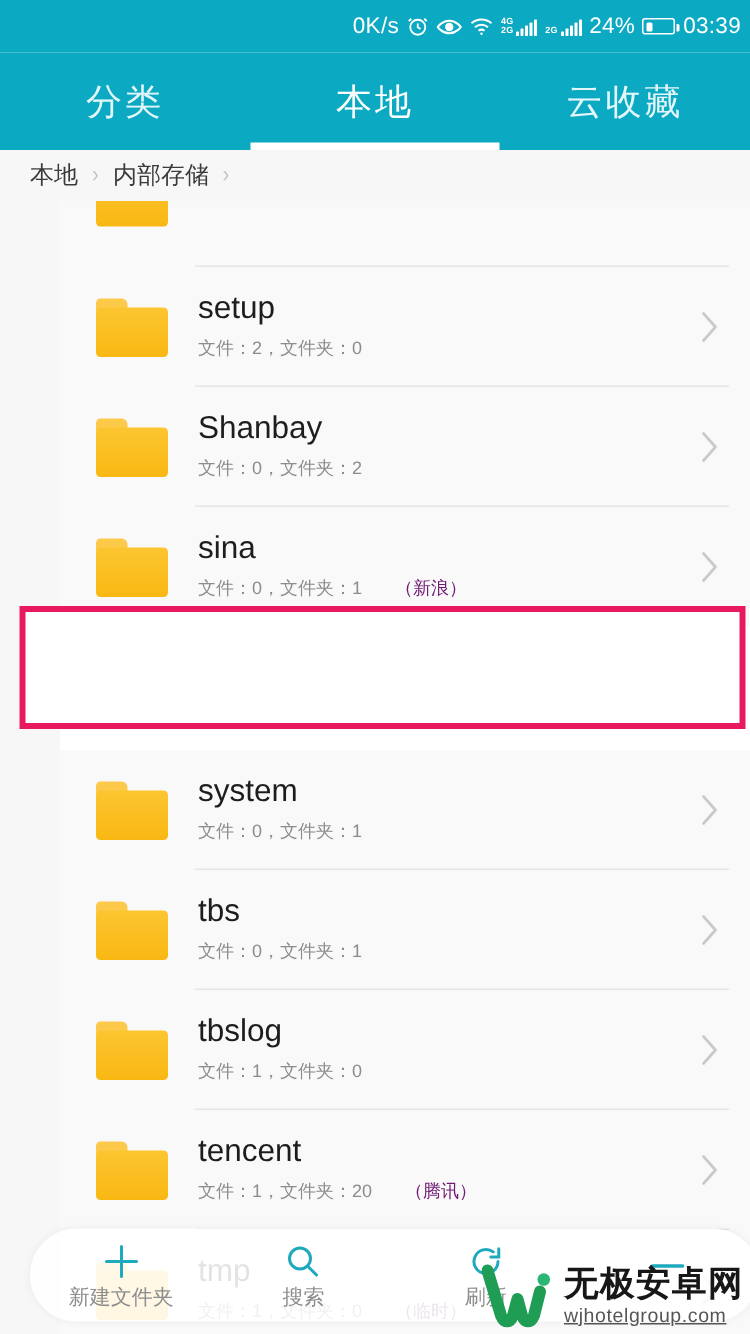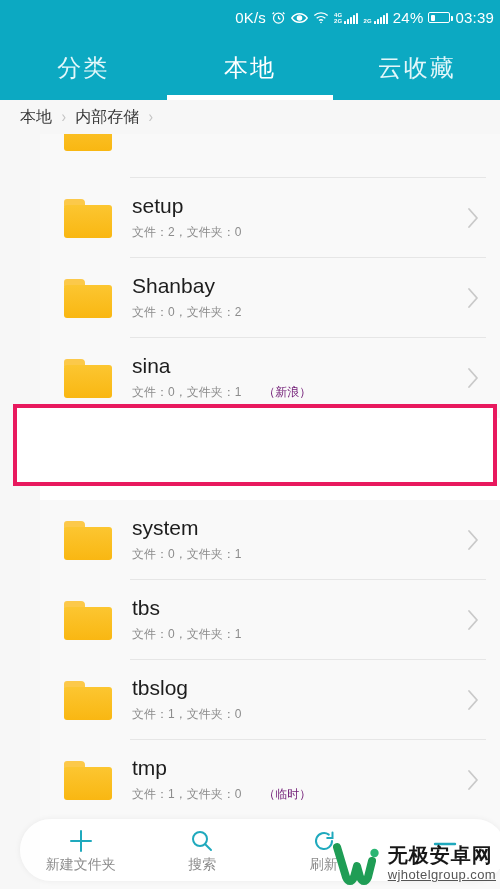--- a/index.html
+++ b/index.html
@@ -133,21 +133,21 @@
   .tool .ic svg { display:block; }
   .tool .lbl { line-height:16px; }
 
   
   .watermark {
     position:absolute; right:4px; bottom:4px; z-index:8;
     display:flex; align-items:center; gap:7px;
   }
   .wm-logo { width:48px; height:44px; position:relative; }
   .wm-text { display:flex; flex-direction:column; line-height:1; }
-  .wm-cn { font-size:20px; color:#171717; letter-spacing:1px; font-weight:bold; }
+  .wm-cn { font-size:23px; color:#171717; letter-spacing:1px; font-weight:bold; }
   .wm-url { font-size:13px; color:#555; letter-spacing:.4px; margin-top:3px;text-decoration:underline; }
 </style>
 </head>
 <body>
 
 <div class="statusbar">
   <span class="sb-text">0K/s</span>
 
   <span class="sb-icon">
     <svg width="15" height="15" viewBox="0 0 24 24" fill="none" stroke="#fff" stroke-width="2">
@@ -370,20 +370,38 @@
         <span class="note"></span>
       </div>
     </div>
     <div class="chev">
       <svg width="13" height="22" viewBox="0 0 13 22" fill="none" stroke="#c9c9c9" stroke-width="1.8" stroke-linecap="round" stroke-linejoin="round">
           <path d="M2 2l8 9-8 9"></path>
         </svg>
     </div>
   </div>
 
+  <div class="row">
+    <div class="folder">
+        <div class="tabpiece"></div>
+        <div class="body"></div>
+      </div>
+    <div class="meta">
+      <div class="name">tencent</div>
+      <div class="sub">
+        <span>文件：1，文件夹：20</span>
+        <span class="note">（腾讯）</span>
+      </div>
+    </div>
+    <div class="chev">
+      <svg width="13" height="22" viewBox="0 0 13 22" fill="none" stroke="#c9c9c9" stroke-width="1.8" stroke-linecap="round" stroke-linejoin="round">
+          <path d="M2 2l8 9-8 9"></path>
+        </svg>
+    </div>
+  </div>
 
   <div class="row no-sep">
     <div class="folder">
         <div class="tabpiece"></div>
         <div class="body"></div>
       </div>
     <div class="meta">
       <div class="name">tmp</div>
       <div class="sub">
         <span>文件：1，文件夹：0</span>

